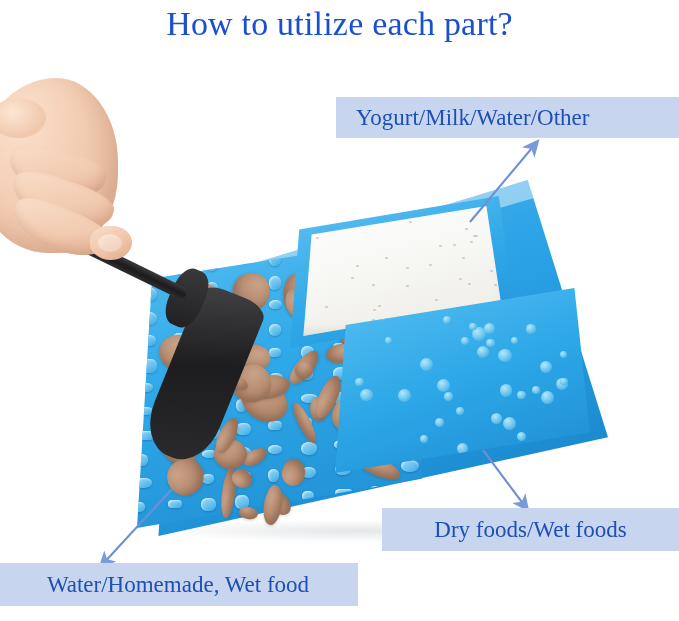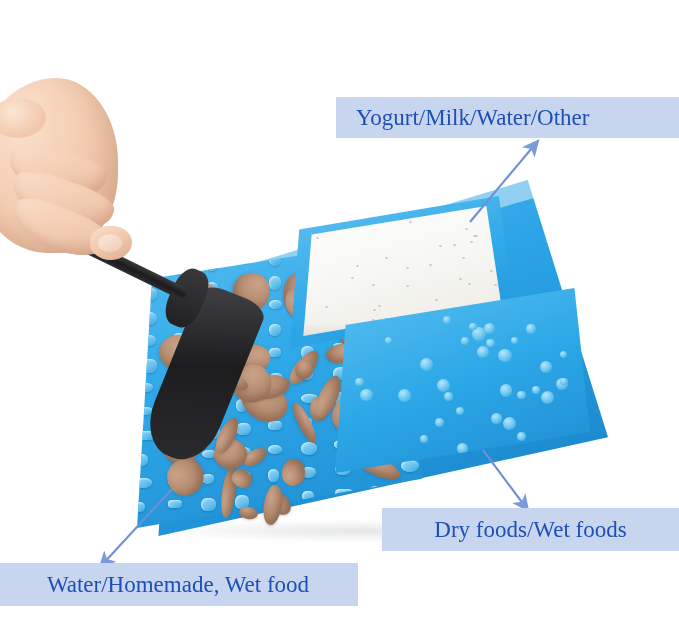--- a/index.html
+++ b/index.html
@@ -267,20 +267,21 @@
     width: 420px;
     height: 22px;
     background: radial-gradient(ellipse at 50% 50%, rgba(120,130,140,0.20) 0%, rgba(255,255,255,0) 72%);
   }
 </style>
 </head>
 <body>
 
 <div id="page">
 
+  <div class="title">How to utilize each part?</div>
 
   <div id="photo">
 
     <div class="tray-shadow"></div>
 
     <div class="tray-body"></div>
     <div class="tray-rim-hi"></div>
 
     <div class="lick-well">
 

